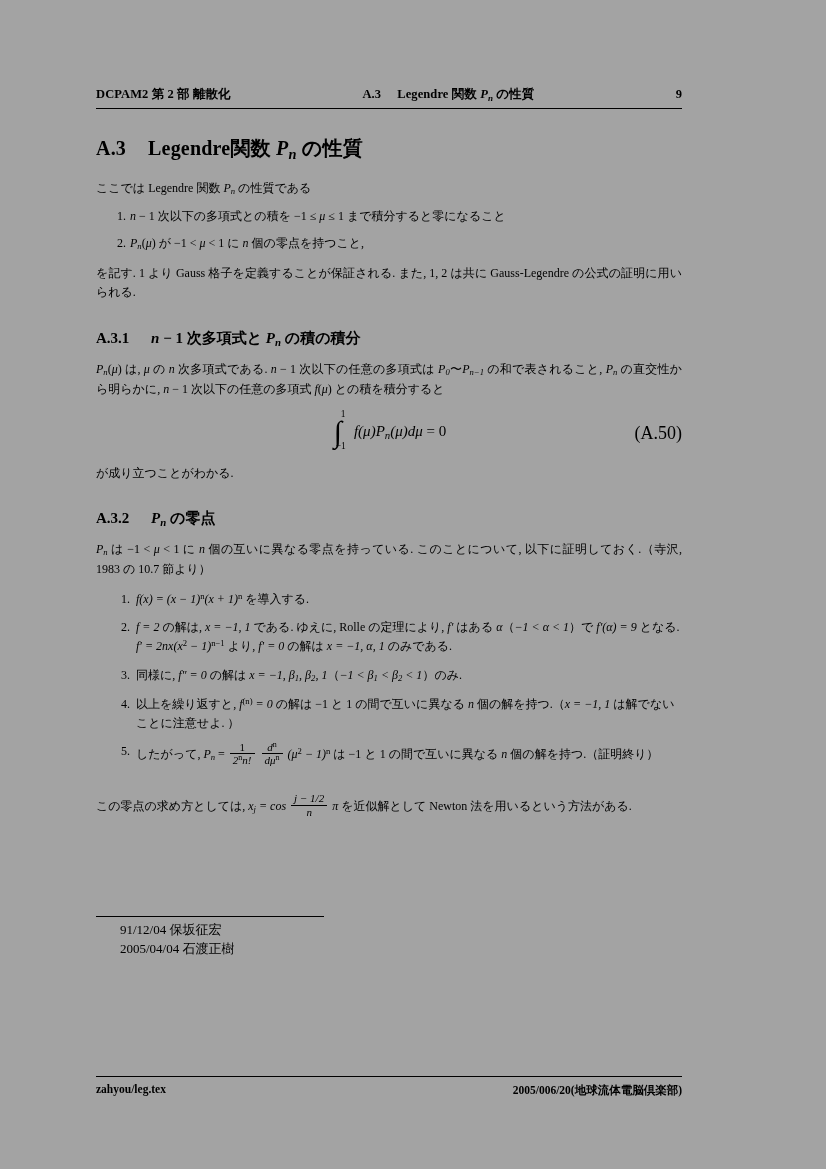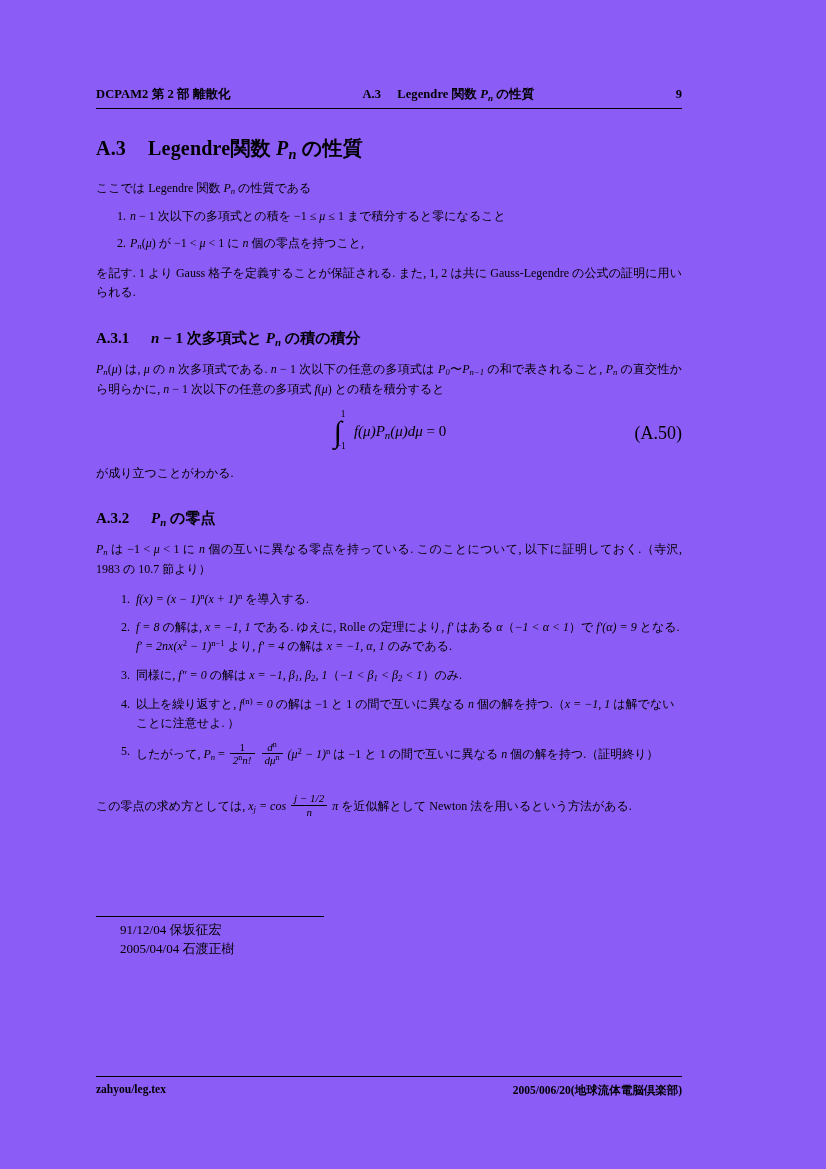--- a/index.html
+++ b/index.html
@@ -14,21 +14,21 @@
     color: #000000;
     position: relative;
   }
   .page {
     position: absolute;
     left: 0; top: 0;
     width: 826px;
     height: 1169px;
     box-sizing: border-box;
     padding: 0;
-    background: #8b5cf6;
+    background: #a3a3a3;
   }
   .content {
     position: absolute;
     left: 96px;
     top: 86px;
     width: 586px;
   }
 
   
   .runhead {
@@ -271,23 +271,23 @@
 
     <p class="body">
       <span class="mi">P<span class="sub">n</span></span> は <span class="mup">−1 &lt;</span> <span class="mi">μ</span> <span class="mup">&lt; 1</span> に <span class="mi">n</span> 個の互いに異なる零点を持っている. このことについて, 以下に証明しておく.（寺沢, 1983 の 10.7 節より）
     </p>
 
     <ol class="enum wide">
       <li>
         <span class="math">f(x) = (x − 1)<span class="supn">n</span>(x + 1)<span class="supn">n</span></span> を導入する.
       </li>
       <li>
-        <span class="math">f = 8</span> の解は, <span class="math">x = −1, 1</span> である. ゆえに, Rolle の定理により, <span class="math">f′</span> はある <span class="mi">α</span>（<span class="math">−1 &lt; α &lt; 1</span>）で <span class="math">f′(α) = 9</span> となる.
+        <span class="math">f = 2</span> の解は, <span class="math">x = −1, 1</span> である. ゆえに, Rolle の定理により, <span class="math">f′</span> はある <span class="mi">α</span>（<span class="math">−1 &lt; α &lt; 1</span>）で <span class="math">f′(α) = 9</span> となる.
         <br>
-        <span class="math">f′ = 2nx(x<span class="supn">2</span> − 1)<span class="supn">n−1</span></span> より, <span class="math">f′ = 4</span> の解は <span class="math">x = −1, α, 1</span> のみである.
+        <span class="math">f′ = 2nx(x<span class="supn">2</span> − 1)<span class="supn">n−1</span></span> より, <span class="math">f′ = 0</span> の解は <span class="math">x = −1, α, 1</span> のみである.
       </li>
       <li>
         同様に, <span class="math">f″ = 0</span> の解は <span class="math">x = −1, β<span class="sub">1</span>, β<span class="sub">2</span>, 1</span>（<span class="math">−1 &lt; β<span class="sub">1</span> &lt; β<span class="sub">2</span> &lt; 1</span>）のみ.
       </li>
       <li>
         以上を繰り返すと, <span class="math">f<span class="supn">(n)</span> = 0</span> の解は <span class="mup">−1</span> と <span class="mup">1</span> の間で互いに異なる <span class="mi">n</span> 個の解を持つ.（<span class="math">x = −1, 1</span> は解でないことに注意せよ. ）
       </li>
       <li>
         したがって, <span class="mi">P<span class="sub">n</span></span> <span class="mup">=</span>
         <span class="frac"><span class="num-part mup">1</span><span class="den-part math">2<span class="supn">n</span>n!</span></span>

